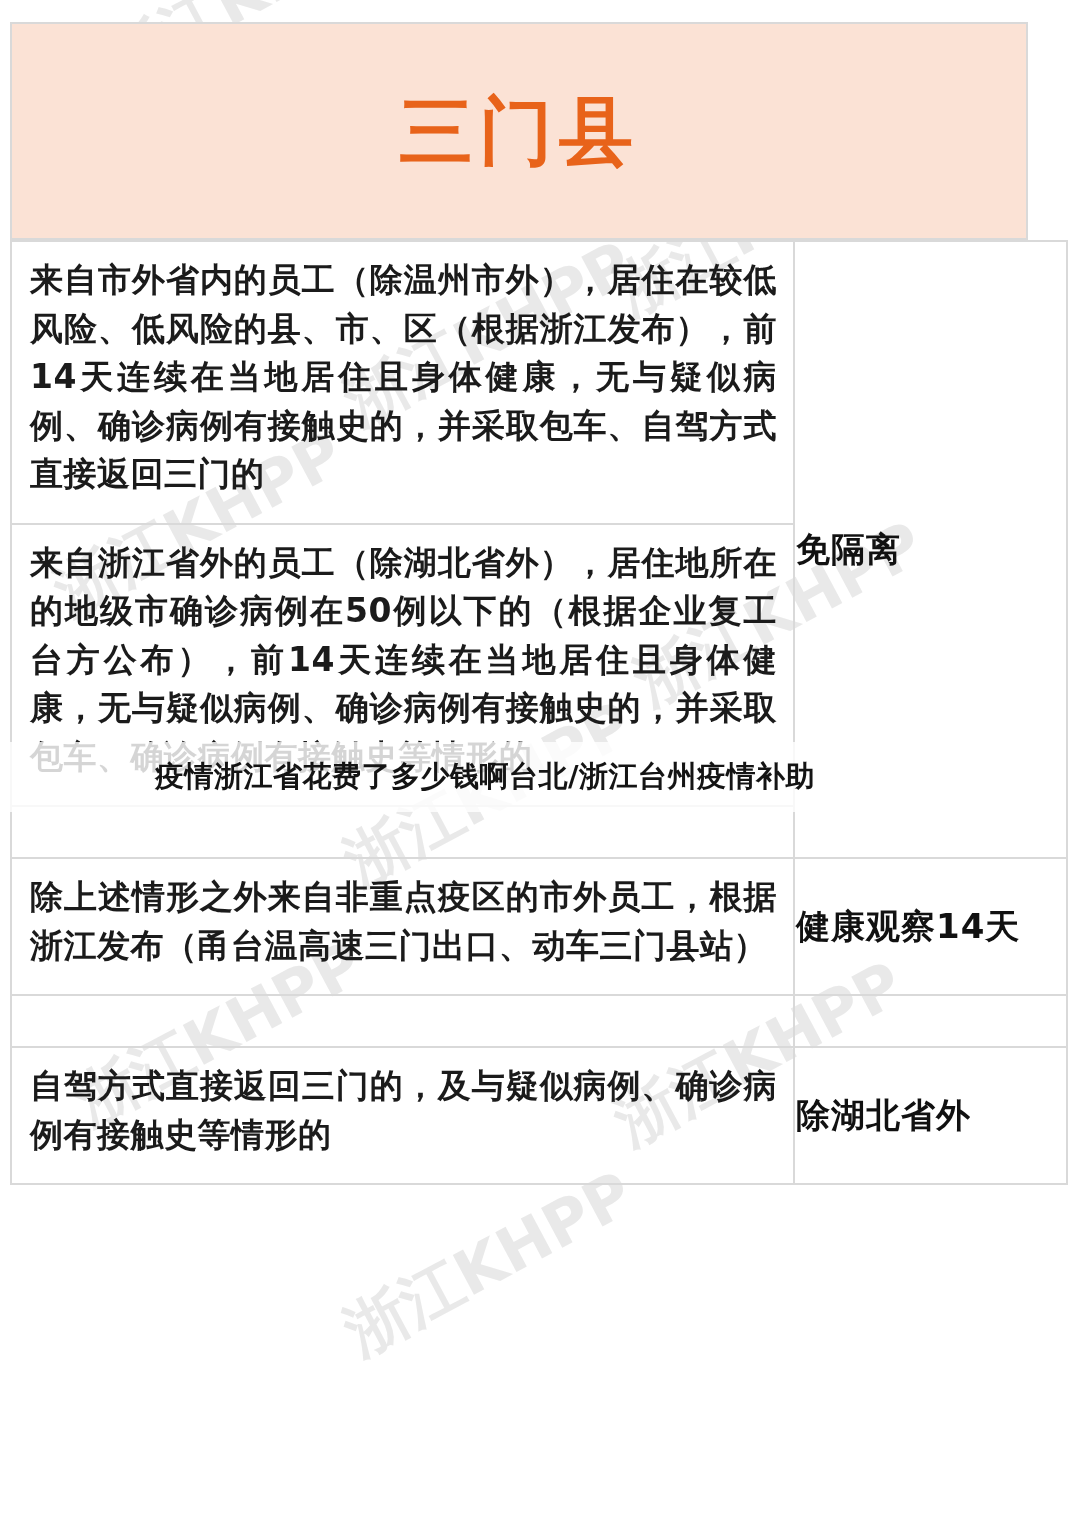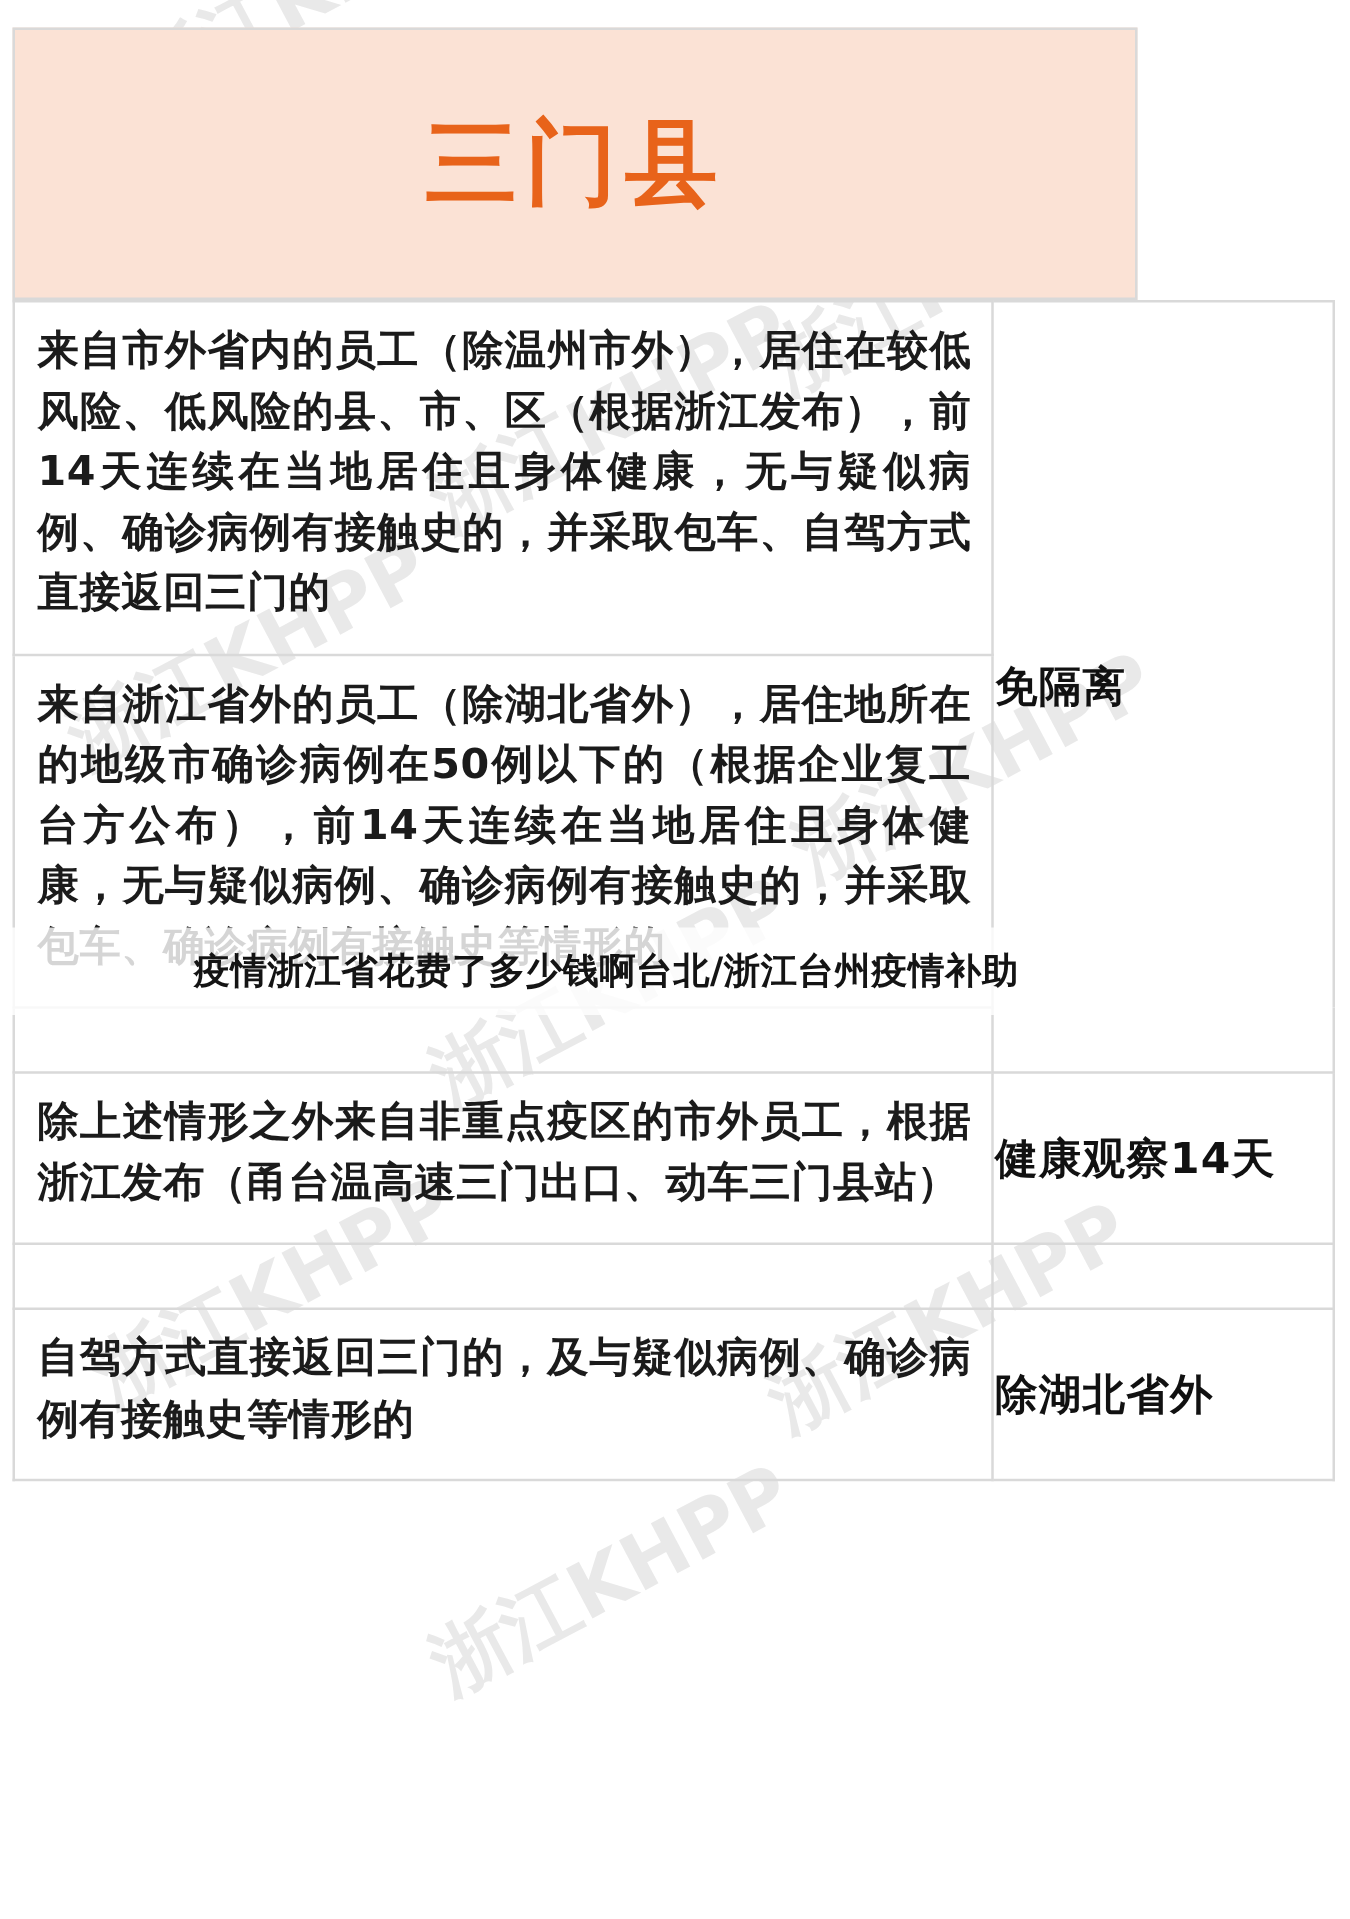--- a/index.html
+++ b/index.html
@@ -21,21 +21,21 @@
     top: 0;
     width: 1080px;
     height: 1535px;
   }
 
   
   .banner {
     position: absolute;
     left: 10px;
     top: 22px;
-    width: 900px;
+    width: 1018px;
     height: 218px;
     background: #fbe2d5;
     border: 2px solid #d9d9d9;
     box-sizing: border-box;
     display: flex;
     align-items: center;
     justify-content: center;
   }
   .banner-title {
     font-size: 74px;

